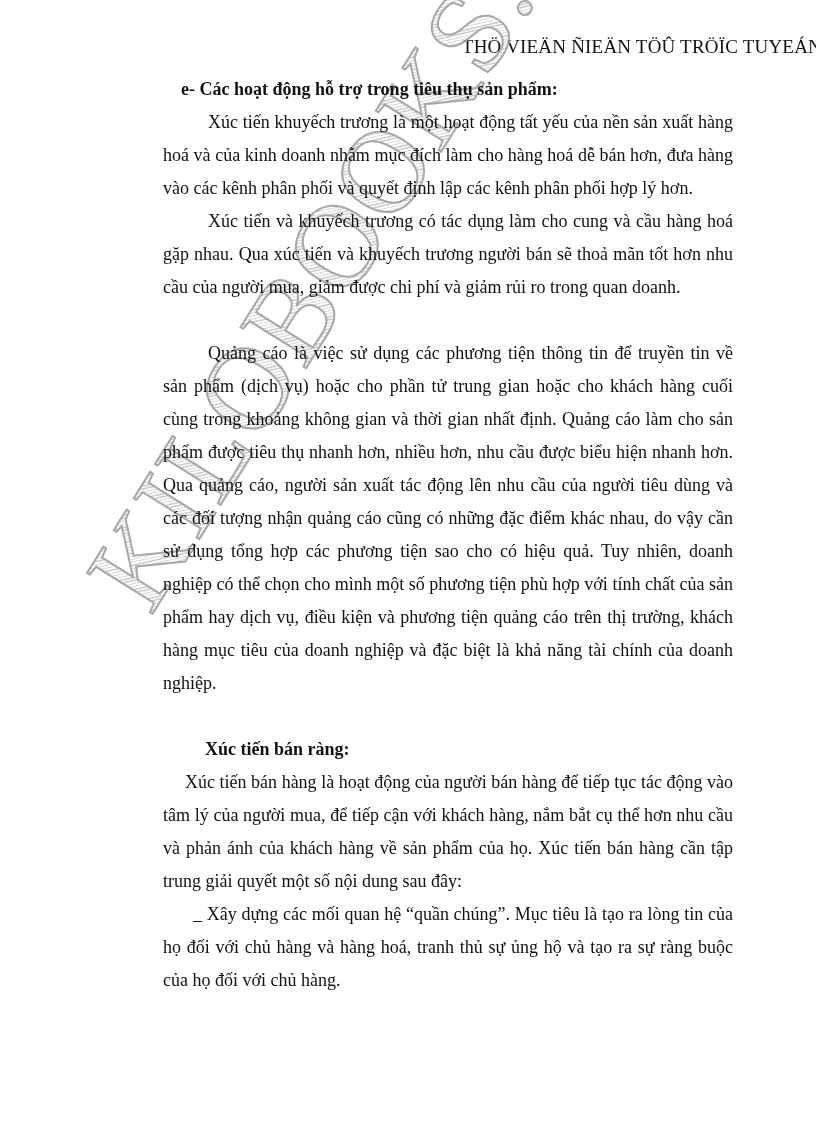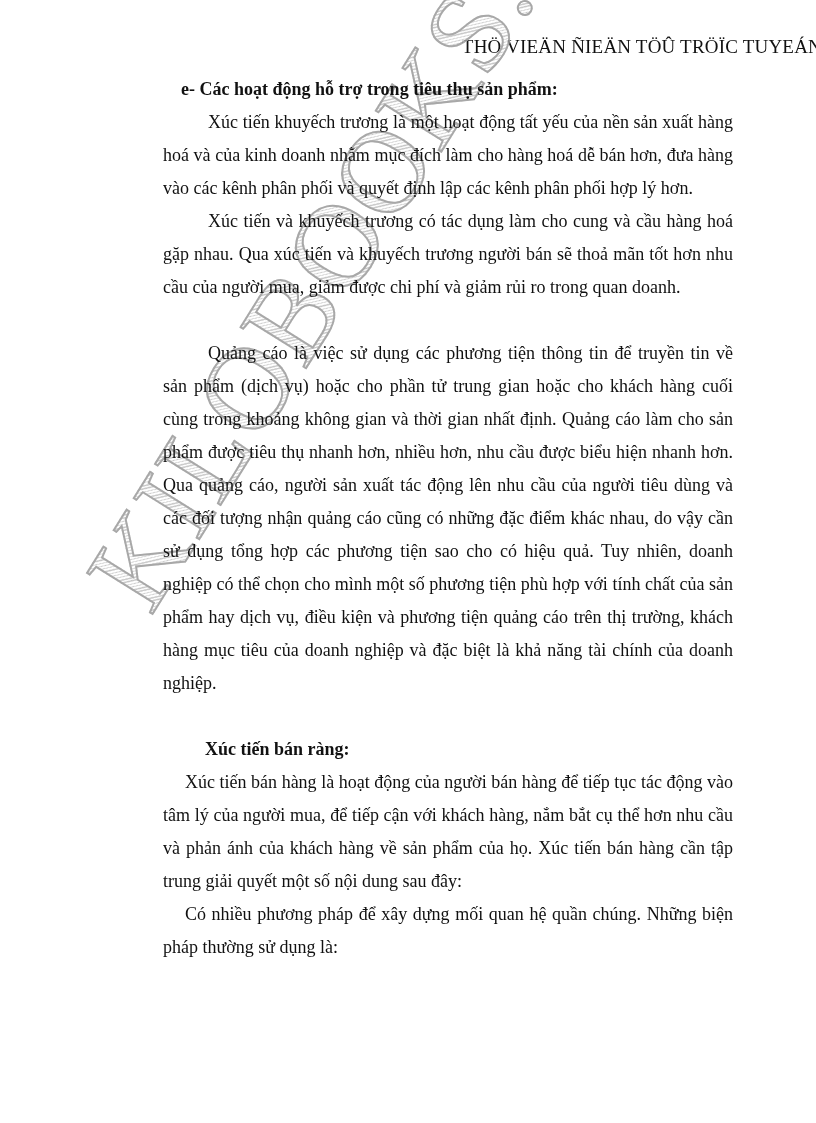--- a/index.html
+++ b/index.html
@@ -34,14 +34,14 @@
   <div class="heading h-e">e-  Các hoạt động hỗ trợ trong tiêu thụ sản phẩm:</div>
   <p class="ind60">Xúc tiến khuyếch trương là một hoạt động tất yếu của nền sản xuất hàng hoá và của kinh doanh nhằm mục đích làm cho hàng hoá dễ bán hơn, đưa hàng vào các kênh phân phối và quyết định lập các kênh phân phối hợp lý hơn.</p>
   <p class="ind60">Xúc tiến và khuyếch trương có tác dụng làm cho cung và cầu hàng hoá gặp nhau. Qua xúc tiến và khuyếch trương người bán sẽ thoả mãn tốt hơn nhu cầu của người mua, giảm được chi phí và giảm rủi ro trong quan doanh.</p>
 
   <div class="gap"></div>
   <p class="ind60">Quảng cáo là việc sử dụng các phương tiện thông tin để truyền tin về sản phẩm (dịch vụ) hoặc cho phần tử trung gian hoặc cho khách hàng cuối cùng trong khoảng không gian và thời gian nhất định. Quảng cáo làm cho sản phẩm được tiêu thụ nhanh hơn, nhiều hơn, nhu cầu được biểu hiện nhanh hơn. Qua quảng cáo, người sản xuất tác động lên nhu cầu của người tiêu dùng và các đối tượng nhận quảng cáo cũng có những đặc điểm khác nhau, do vậy cần sử dụng tổng hợp các phương tiện sao cho có hiệu quả. Tuy nhiên, doanh nghiệp có thể chọn cho mình một số phương tiện phù hợp với tính chất của sản phẩm hay dịch vụ, điều kiện và phương tiện quảng cáo trên thị trường, khách hàng mục tiêu của doanh nghiệp và đặc biệt là khả năng tài chính của doanh nghiệp.</p>
 
   <div class="gap"></div>
   <div class="heading h-xt">Xúc tiến bán ràng:</div>
   <p class="ind22">Xúc tiến bán hàng là hoạt động của người bán hàng để tiếp tục tác động vào tâm lý của người mua, để tiếp cận với khách hàng, nắm bắt cụ thể hơn nhu cầu và phản ánh của khách hàng về sản phẩm của họ. Xúc tiến bán hàng cần tập trung giải quyết  một số nội dung sau đây:</p>
-  <p class="ind22">Có nhiều phương pháp để xây dựng mối quan hệ quần chúng. Những biện pháp thường sử dụng là:</p>
+  <p class="ind30">_ Xây dựng các mối quan hệ “quần chúng”. Mục tiêu là tạo ra lòng tin của họ đối với chủ hàng và hàng hoá, tranh thủ sự ủng hộ và tạo ra sự ràng buộc của họ đối với chủ hàng.</p>
 </div>
 
 </body></html>

